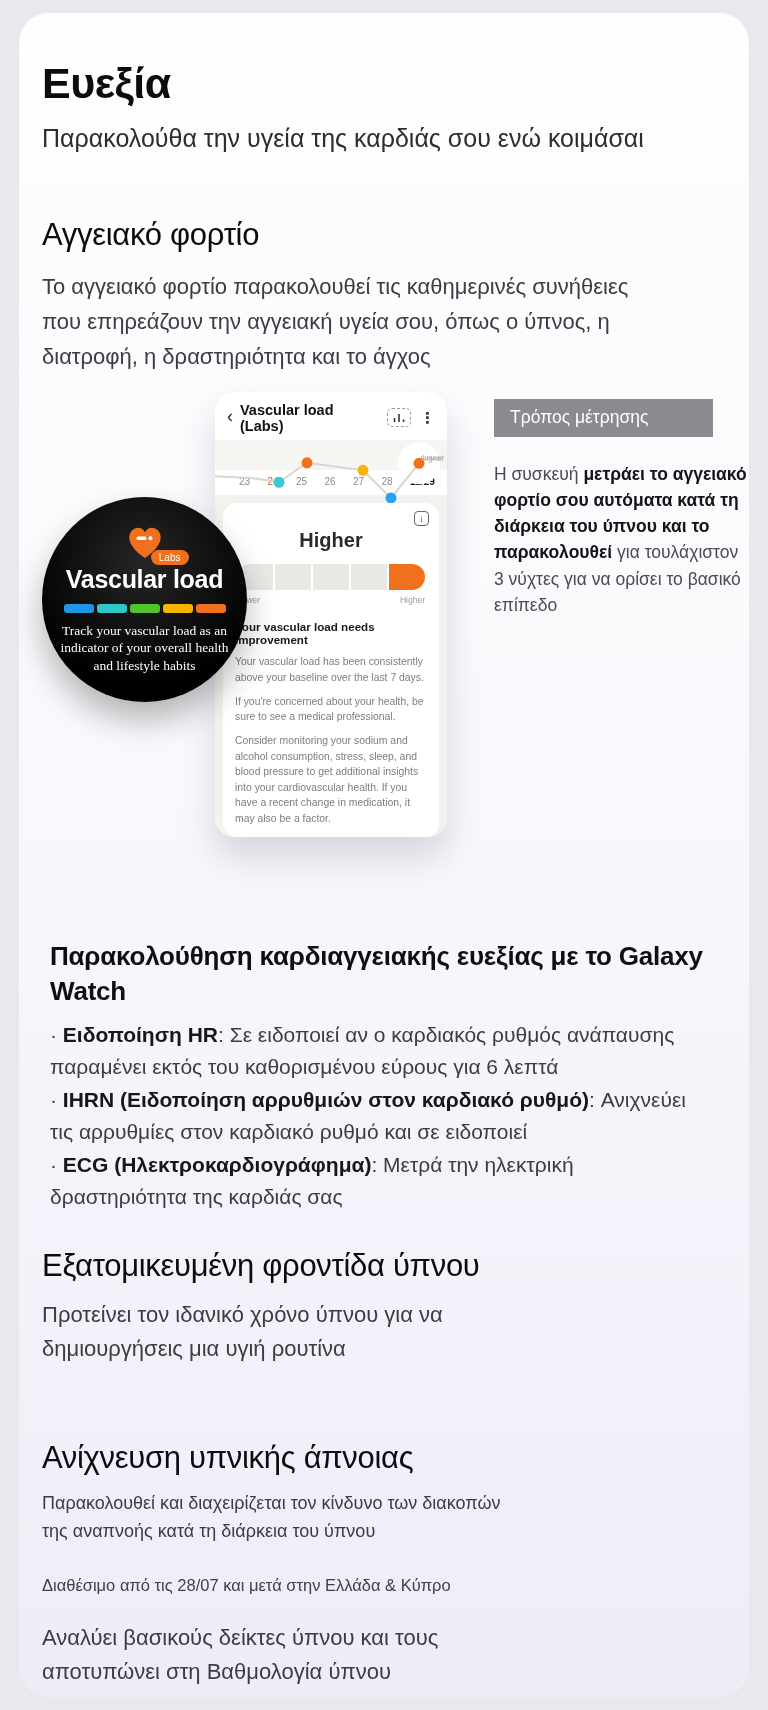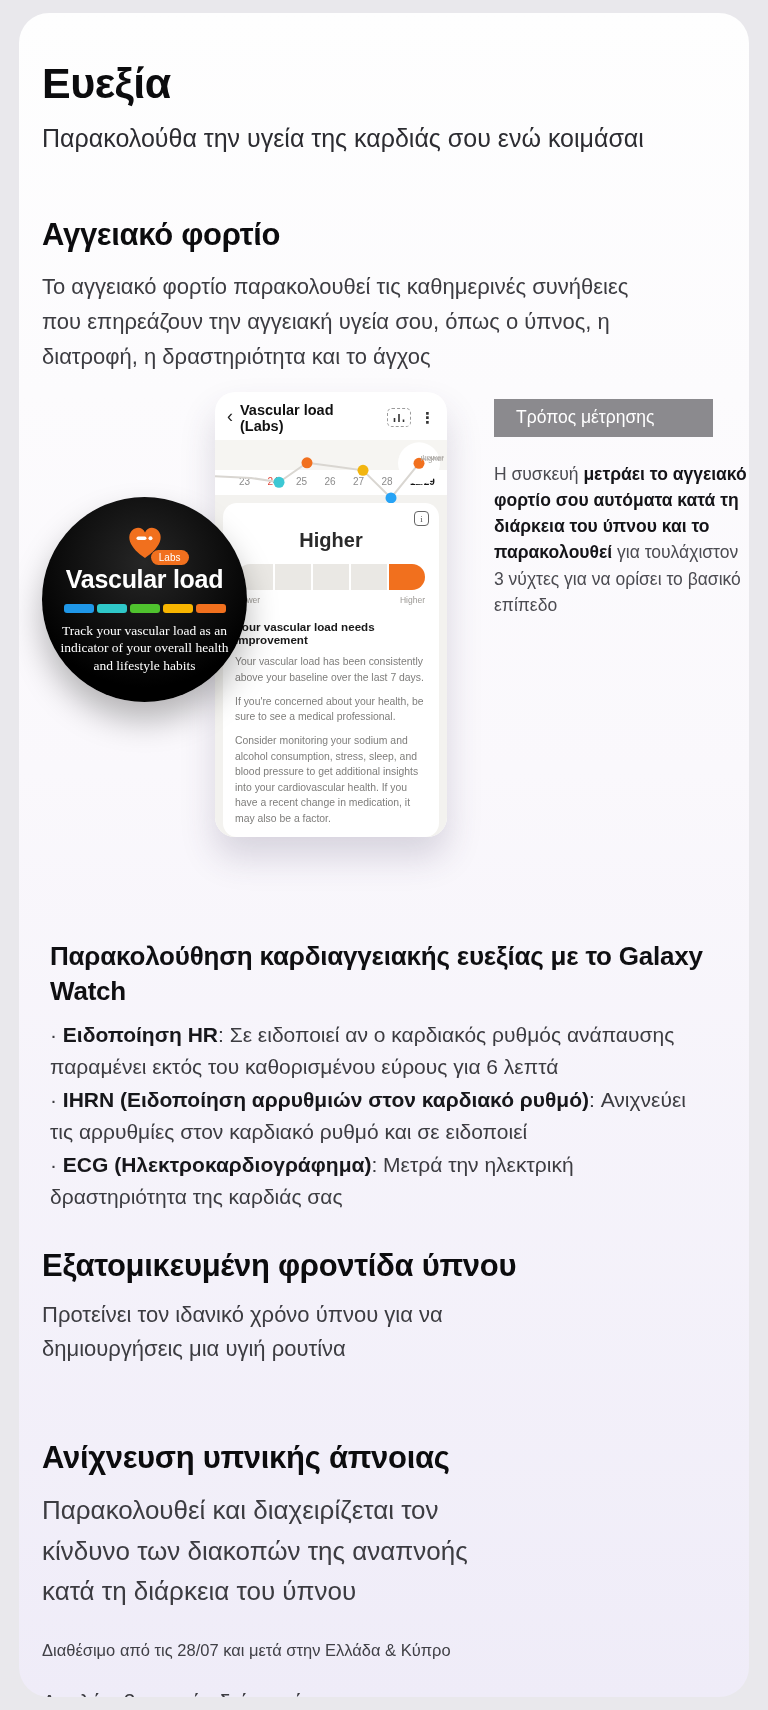--- a/index.html
+++ b/index.html
@@ -13,21 +13,21 @@
   .card{
     position:absolute;left:19px;top:13px;width:730px;height:1684px;
     border-radius:30px;overflow:hidden;
     background:linear-gradient(180deg,#fefefe 0%,#faf8fc 45%,#efecf8 100%);
   }
   .inner{padding:46px 24px 0 23px;}
 
   .page-title{font-size:43px;font-weight:700;color:#0c0c0e;margin:0;letter-spacing:-0.5px;}
   .subtitle{font-size:25px;color:#2c2c31;margin-top:16px;}
 
-  .h2{font-size:31px;font-weight:700;color:#0c0c0e;letter-spacing:-0.3px;}
+  .h2{font-size:31px;font-weight:400;color:#0c0c0e;letter-spacing:-0.3px;}
   .vascular-heading{margin-top:64px;}
   .section-body{font-size:22px;color:#3c3c41;line-height:1.6;margin-top:16px;max-width:625px;}
 
   
   .cluster{position:relative;height:548px;margin-top:10px;}
 
   
   .phone{
     position:absolute;left:173px;top:7px;width:232px;height:445px;background:#fff;
     border-radius:20px;box-shadow:0 20px 35px rgba(60,50,90,.18);z-index:2;
@@ -70,38 +70,38 @@
   .watch-heart-wrap{position:relative;height:42px;}
   .labs-badge{position:absolute;right:-22px;bottom:-2px;background:#f1701e;color:#fff;font-size:10px;
     padding:2px 8px;border-radius:9px;}
   .watch-title{font-size:25px;font-weight:700;margin-top:2px;letter-spacing:-0.3px;}
   .watch-bar{display:flex;gap:3px;width:162px;height:9px;margin:10px auto 9px;}
   .watch-bar div{flex:1;border-radius:3px;}
   .watch-desc{font-size:13.5px;line-height:1.32;width:180px;font-family:Liberation Serif, serif;}
 
   
   .right-col{position:absolute;left:452px;top:14px;width:254px;}
-  .gray-badge{width:219px;background:#8b8a8e;color:#fff;font-size:17.5px;padding:8px 0 9px 22px;}
+  .gray-badge{width:219px;background:#8b8a8e;color:#fff;font-size:17.5px;padding:8px 0 9px 16px;}
   .rc-para{font-size:17.5px;line-height:1.5;color:#4b4b51;margin-top:24px;}
   .rc-para b{color:#141418;}
   .badge-levels{margin-top:24px;}
   .rc-bullets{margin-top:30px;}
   .rc-bullet{font-size:17.5px;line-height:1.47;color:#4b4b51;}
   .rc-bullet + .rc-bullet{margin-top:22px;}
   .rc-bullet b{color:#141418;}
 
   
   .monitoring-heading{font-size:26px;font-weight:700;color:#0f0f12;line-height:1.35;margin:6px 0 0 8px;max-width:660px;letter-spacing:-0.2px;}
   .mon-list{margin:10px 0 0 8px;font-size:21px;color:#3c3c41;line-height:1.55;max-width:655px;}
   .mon-item b{color:#17171b;}
 
   .coaching-heading{margin-top:34px;}
   .coaching-body{font-size:22px;color:#3c3c41;line-height:1.55;margin-top:14px;max-width:445px;}
   .apnea-heading{margin-top:74px;}
-  .apnea-body{font-size:26px;color:#3c3c41;line-height:1.55;margin-top:14px;max-width:465px;}
+  .apnea-body{font-size:18px;color:#3c3c41;line-height:1.55;margin-top:14px;max-width:465px;}
   .availability{font-size:16.5px;color:#404046;margin-top:30px;}
   .analysis{font-size:22px;color:#3c3c41;line-height:1.55;margin-top:26px;max-width:445px;}
 </style>
 </head>
 <body>
 
 <div class="card">
   <div class="inner">
 
     <h1 class="page-title">Ευεξία</h1>

